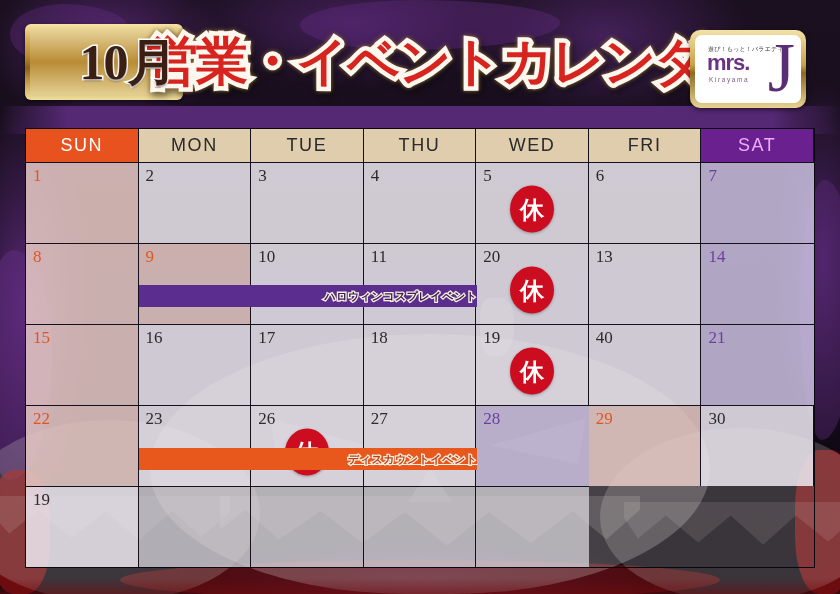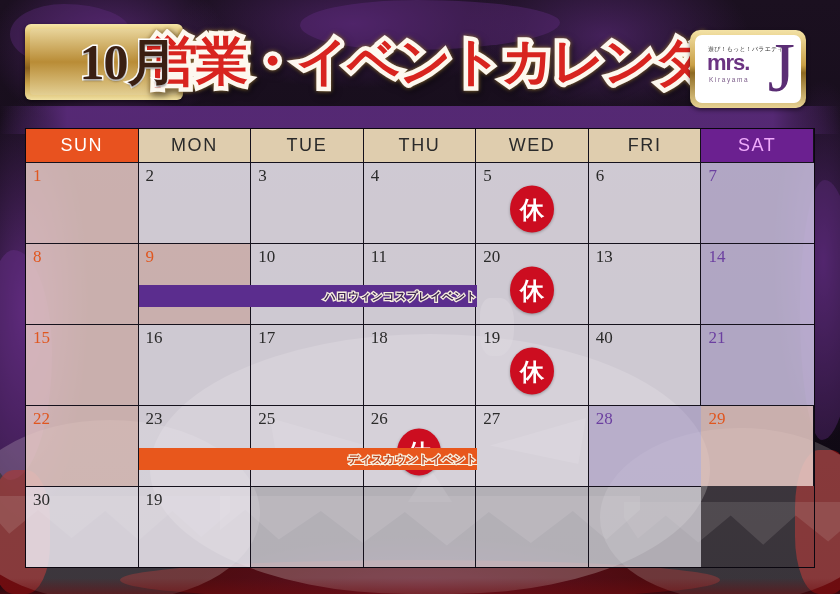--- a/index.html
+++ b/index.html
@@ -311,23 +311,20 @@
       <div class="cell sat lastcol">
         <div class="daynum sat">21</div>
       </div>
       <div class="cell sun">
         <div class="daynum sun">22</div>
       </div>
       <div class="cell weekday">
         <div class="daynum ">23</div>
       </div>
       <div class="cell weekday">
-        <div class="daynum ">25</div>
-      </div>
-      <div class="cell weekday">
         <div class="daynum ">26</div>
         <div class="closed">
           <span>休</span>
         </div>
       </div>
       <div class="cell weekday">
         <div class="daynum ">27</div>
       </div>
       <div class="cell sat lastcol">
         <div class="daynum sat">28</div>

